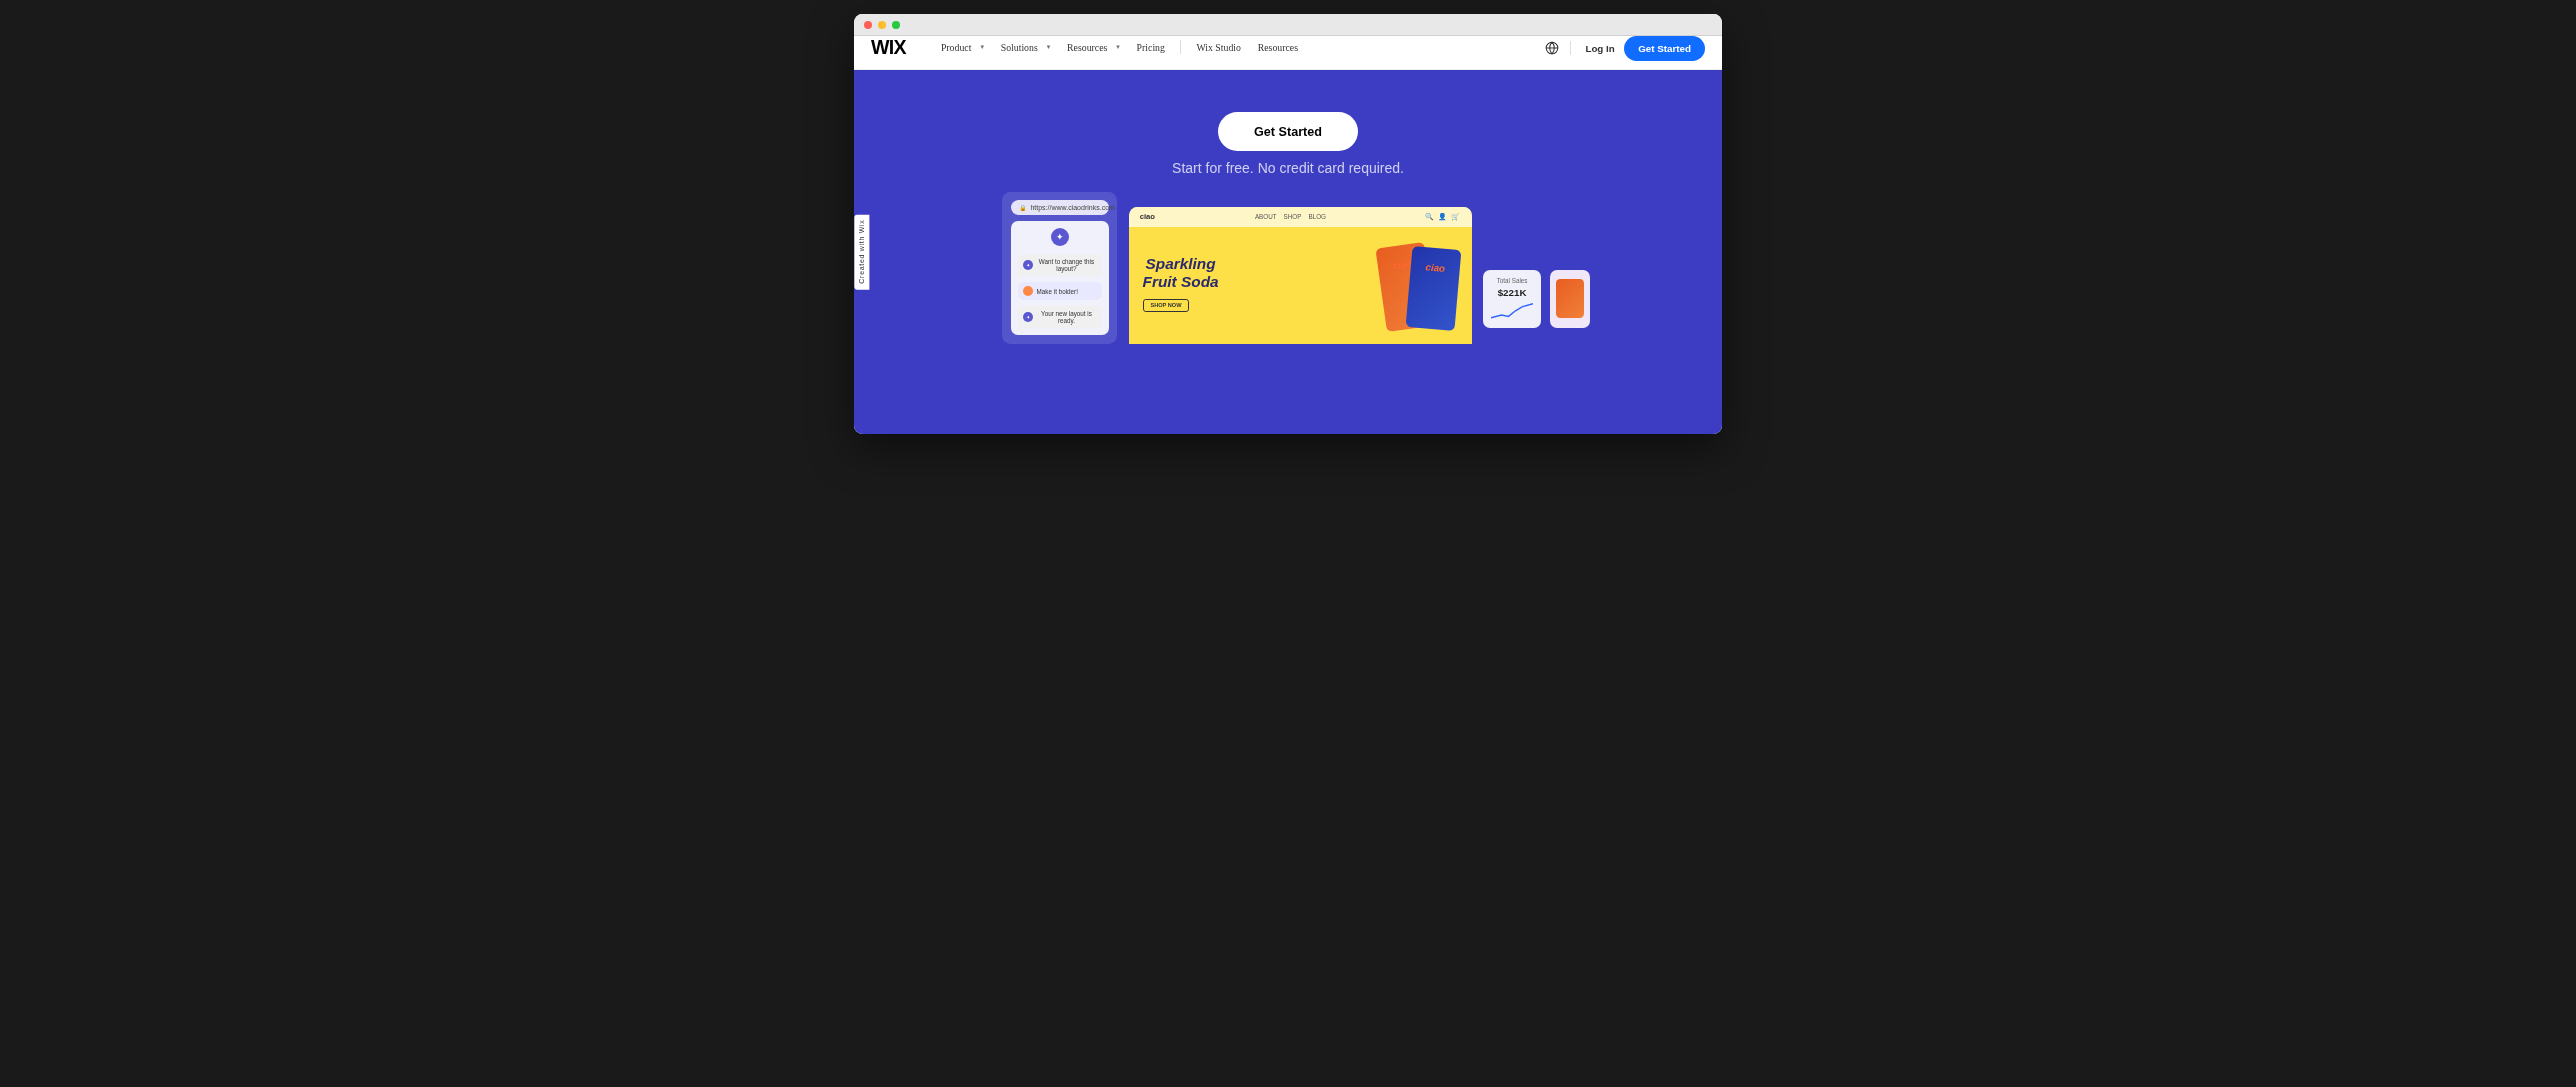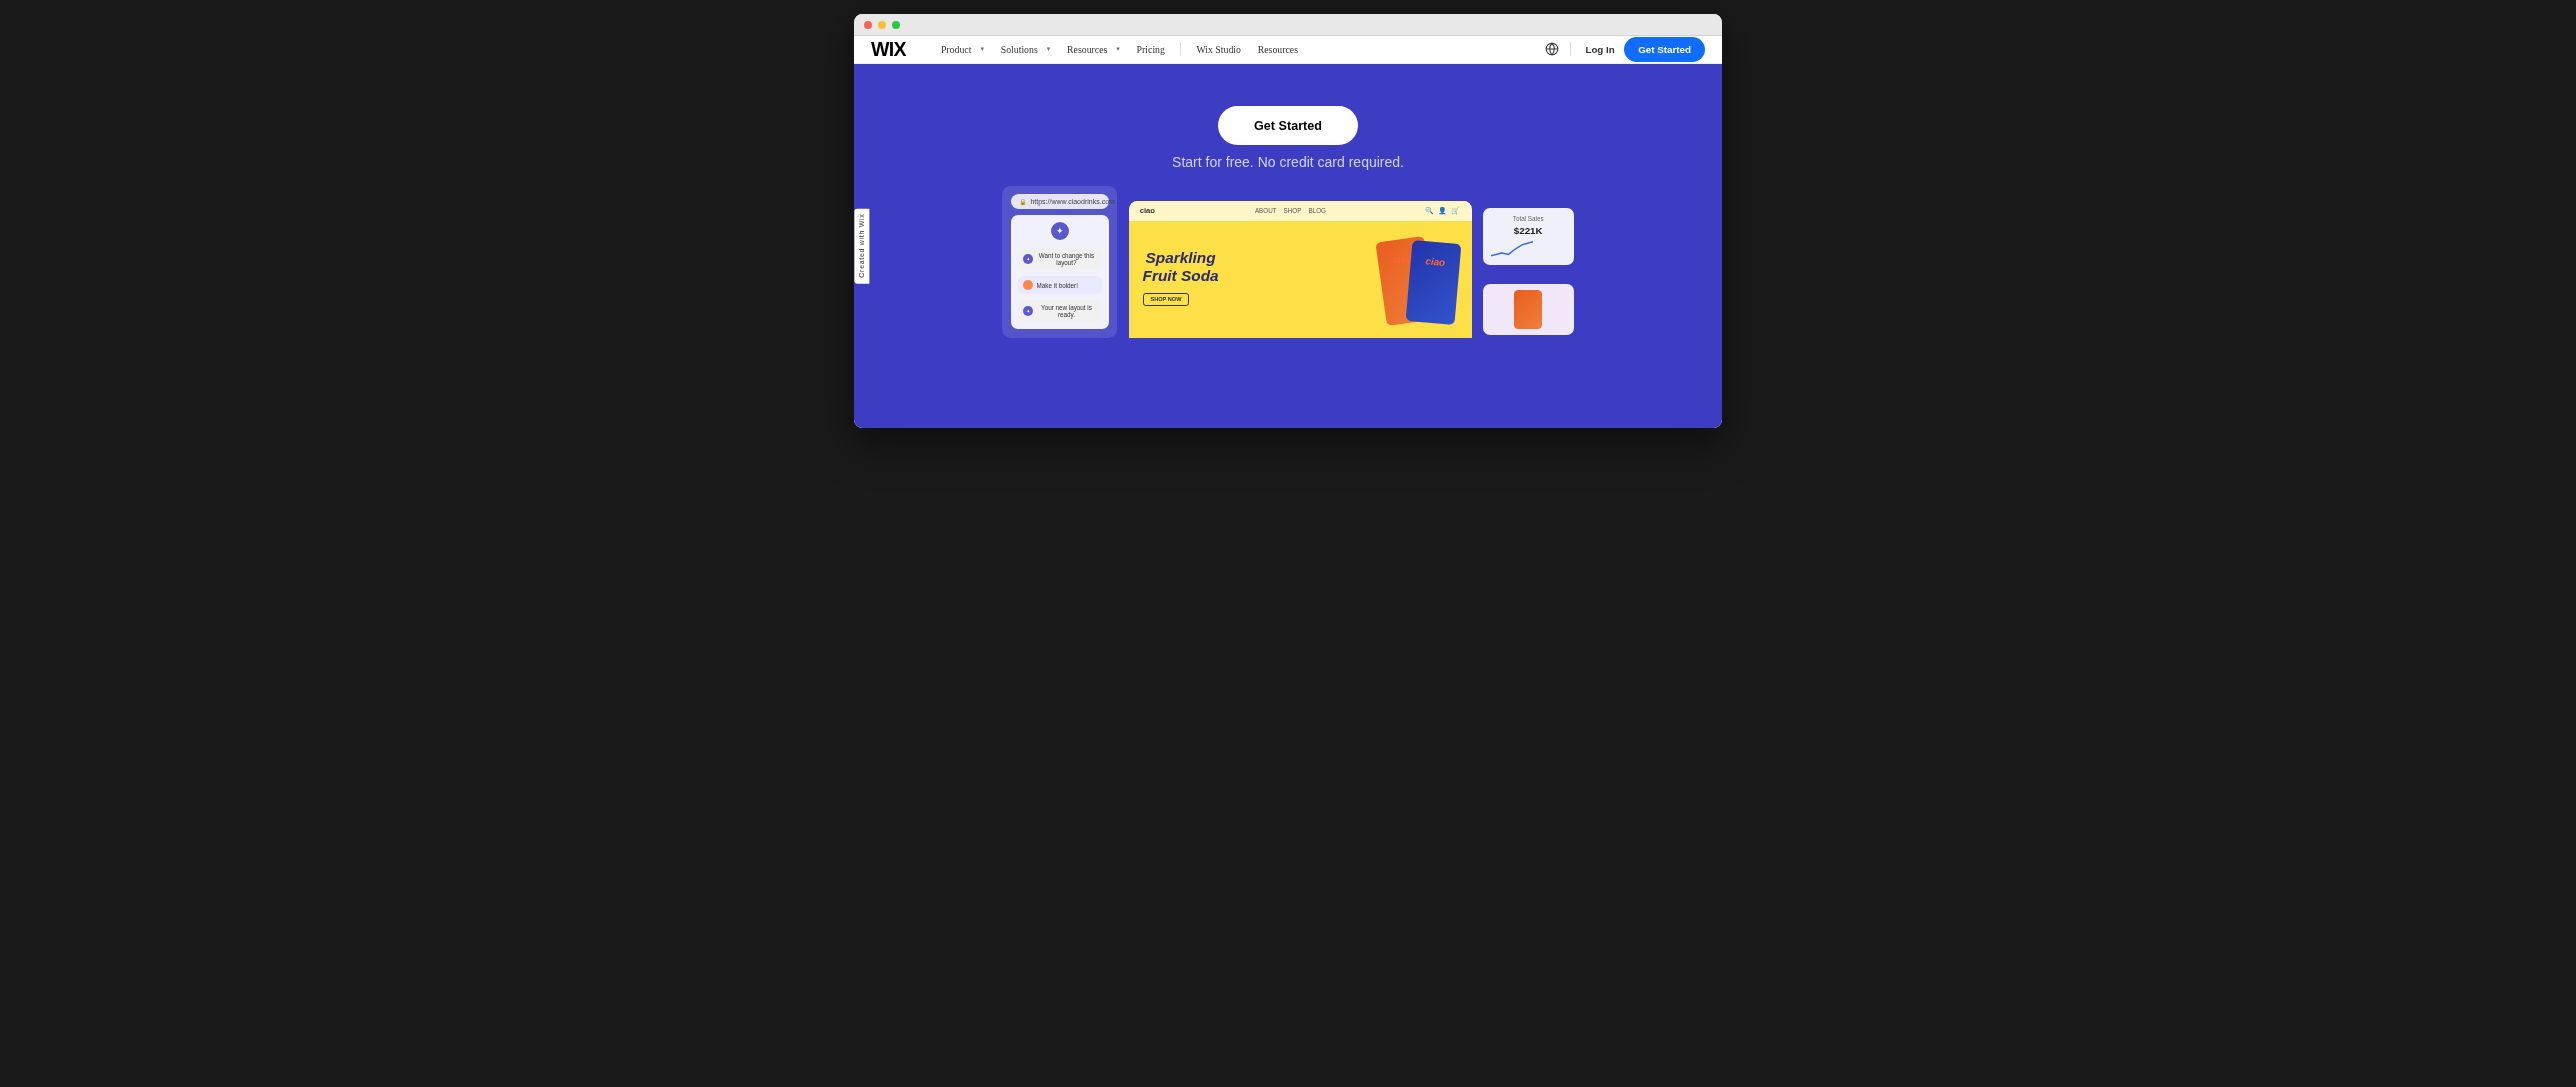--- a/index.html
+++ b/index.html
@@ -38,23 +38,23 @@
       border-radius: 50%;
     }
     .tl-red { background: #ff5f57; }
     .tl-yellow { background: #ffbd2e; }
     .tl-green { background: #28c840; }
 
     
     .navbar {
       background: #fff;
       padding: 0 17px;
-      height: 28px;
-      display: flex;
-      align-items: center;
+      height: 34px;
+      display: flex;
+      align-items: flex-start;
       gap: 22.4px;
       border-bottom: 0.7px solid #eee;
       position: relative;
       z-index: 10;
     }
 
     .logo {
       font-size: 19.6px;
       font-weight: 900;
       color: #000;
@@ -416,25 +416,25 @@
       border-radius: 50%;
       display: flex;
       align-items: center;
       justify-content: center;
       font-size: 9.8px;
     }
 
     
     .mockup-right {
       display: flex;
-      flex-direction: column;
-      gap: 19px;
+      flex-direction: row;
+      gap: 9px;
       width: 91px;
       position: relative;
-      bottom: 3px;
+      bottom: 16px;
     }
 
     .stats-card {
       background: rgba(255,255,255,0.92);
       border-radius: 7px;
       padding: 7px 8.4px;
     }
 
     .stats-label {
       font-size: 6.3px;

